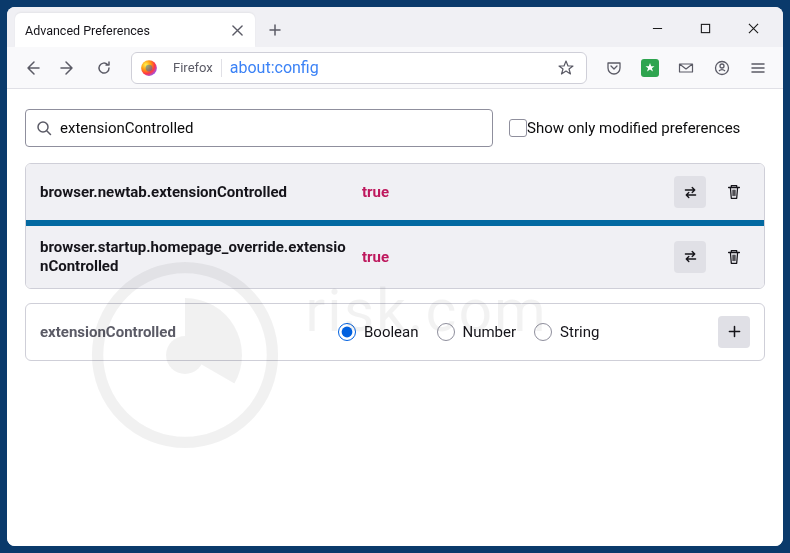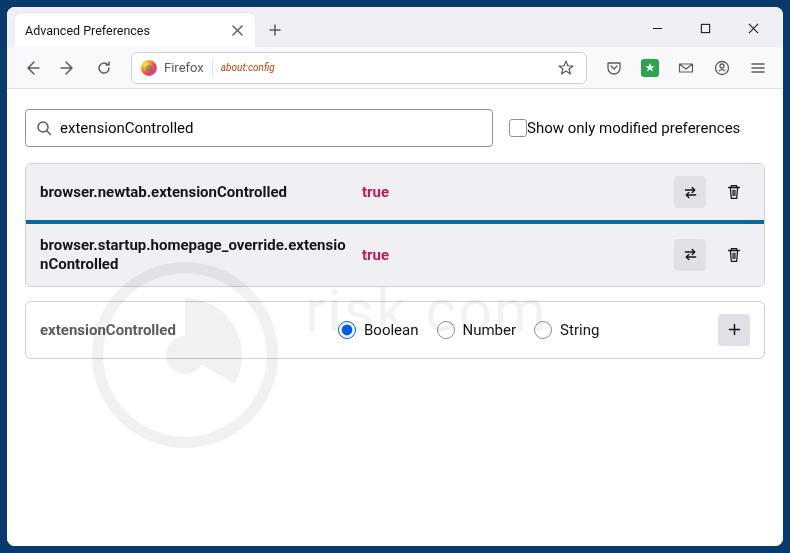--- a/index.html
+++ b/index.html
@@ -45,23 +45,23 @@
     .toolbar {
       background: #f9f9fb; height: 42px; display: flex; align-items: center; padding: 0 8px; gap: 2px;
       border-bottom: 1px solid #e0e0e6;
     }
     .tbtn { width: 34px; height: 32px; display: flex; align-items: center; justify-content: center; color: #5b5b66; border-radius: 4px; }
     .tbtn svg { width: 16px; height: 16px; }
     .urlbar {
       flex: 1; height: 32px; background: #fff; border: 1px solid #cfcfd8; border-radius: 6px;
       display: flex; align-items: center; padding: 0 8px; gap: 8px; margin: 0 8px;
     }
-    .urlbar .identity { display: flex; align-items: center; gap: 6px; font-size: 13px; color: #5b5b66; padding-right: 8px; border-right: 1px solid #e0e0e6; }
+    .urlbar .identity { display: flex; align-items: center; gap: 15px; font-size: 13px; color: #5b5b66; padding-right: 8px; border-right: 1px solid #e0e0e6; }
     .fxlogo { width: 18px; height: 18px; }
-    .url-text { font-size: 10px; color: #c2410c; flex: 1; font-style: italic; }
+    .url-text { font-size: 16px; color: #3b82f6; flex: 1; }
     .urlaction { width: 24px; height: 24px; color: #5b5b66; display: flex; align-items: center; justify-content: center; }
     .urlaction svg { width: 16px; height: 16px; }
     .right-icons { display: flex; gap: 2px; }
     .green-ext { background: #2ea44f; width: 18px; height: 18px; border-radius: 3px; display: flex; align-items: center; justify-content: center; color: #fff; }
     .green-ext svg { width: 12px; height: 12px; fill: #fff; }
     .content { flex: 1; overflow: auto; padding: 10px 18px 4px; background: #fff; }
     .toprow { display: flex; align-items: center; gap: 16px; margin: 10px 0 16px; }
     .searchbox {
       flex: 0 0 468px; height: 38px; border: 1px solid #8f8f9d; border-radius: 4px;
       display: flex; align-items: center; padding: 0 10px; gap: 8px;
@@ -71,21 +71,21 @@
       font-family: inherit; background: transparent;
     }
     .searchbox .sicon { width: 16px; height: 16px; color: #5b5b66; }
     .filter { display: flex; align-items: center; gap: 0; font-size: 15px; color: #0c0c0d; }
     .chk {
       width: 18px; height: 18px; border: 1.5px solid #8f8f9d; border-radius: 3px; background: #fff; display: inline-block;
     }
     .preflist { border: 1px solid #cfcfd8; border-radius: 6px; overflow: hidden; }
     .prefrow {
       display: flex; align-items: center; padding: 12px 14px; gap: 12px;
-      border-bottom: 4px solid #0369a1; background: #f0f0f4;
+      border-bottom: 6px solid #0369a1; background: #f0f0f4;
     }
     .prefrow:last-child { border-bottom: none; }
     .prefname { font-size: 15px; font-weight: 700; color: #15141a; width: 310px; word-break: break-all; line-height: 1.25; }
     .prefval { font-size: 15px; font-weight: 700; color: #be185d; flex: 0 0 auto; }
     .rowspace { flex: 1; }
     .rowbtn {
       width: 32px; height: 32px; border-radius: 4px; display: flex; align-items: center; justify-content: center;
       background: #e0e0e6; color: #15141a;
     }
     .rowbtn svg { width: 17px; height: 17px; }

